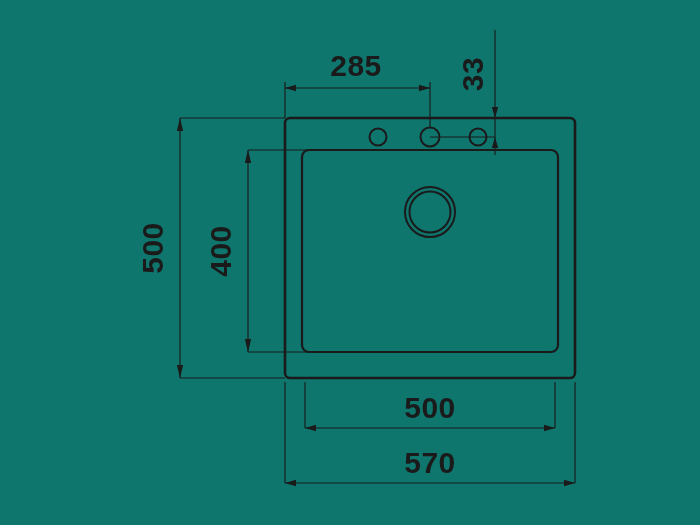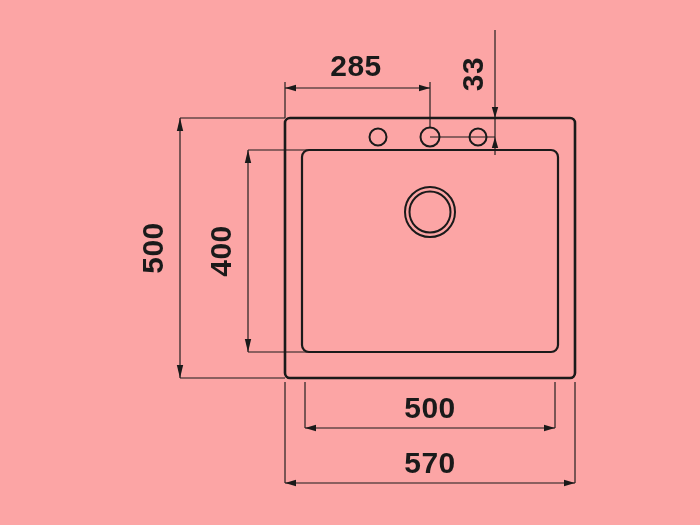--- a/index.html
+++ b/index.html
@@ -10,21 +10,21 @@
   body {
     width: 700px;
     height: 525px;
     overflow: hidden;
     font-family: "Liberation Sans", sans-serif;
   }
   #drawing-root {
     position: relative;
     width: 700px;
     height: 525px;
-    background: #fca5a5;
+    background: #0f766e;
   }
   svg#technical-drawing {
     display: block;
     width: 700px;
     height: 525px;
   }
   .part-outline {
     fill: none;
     stroke: #1a1a1a;
     stroke-width: 2.6;

